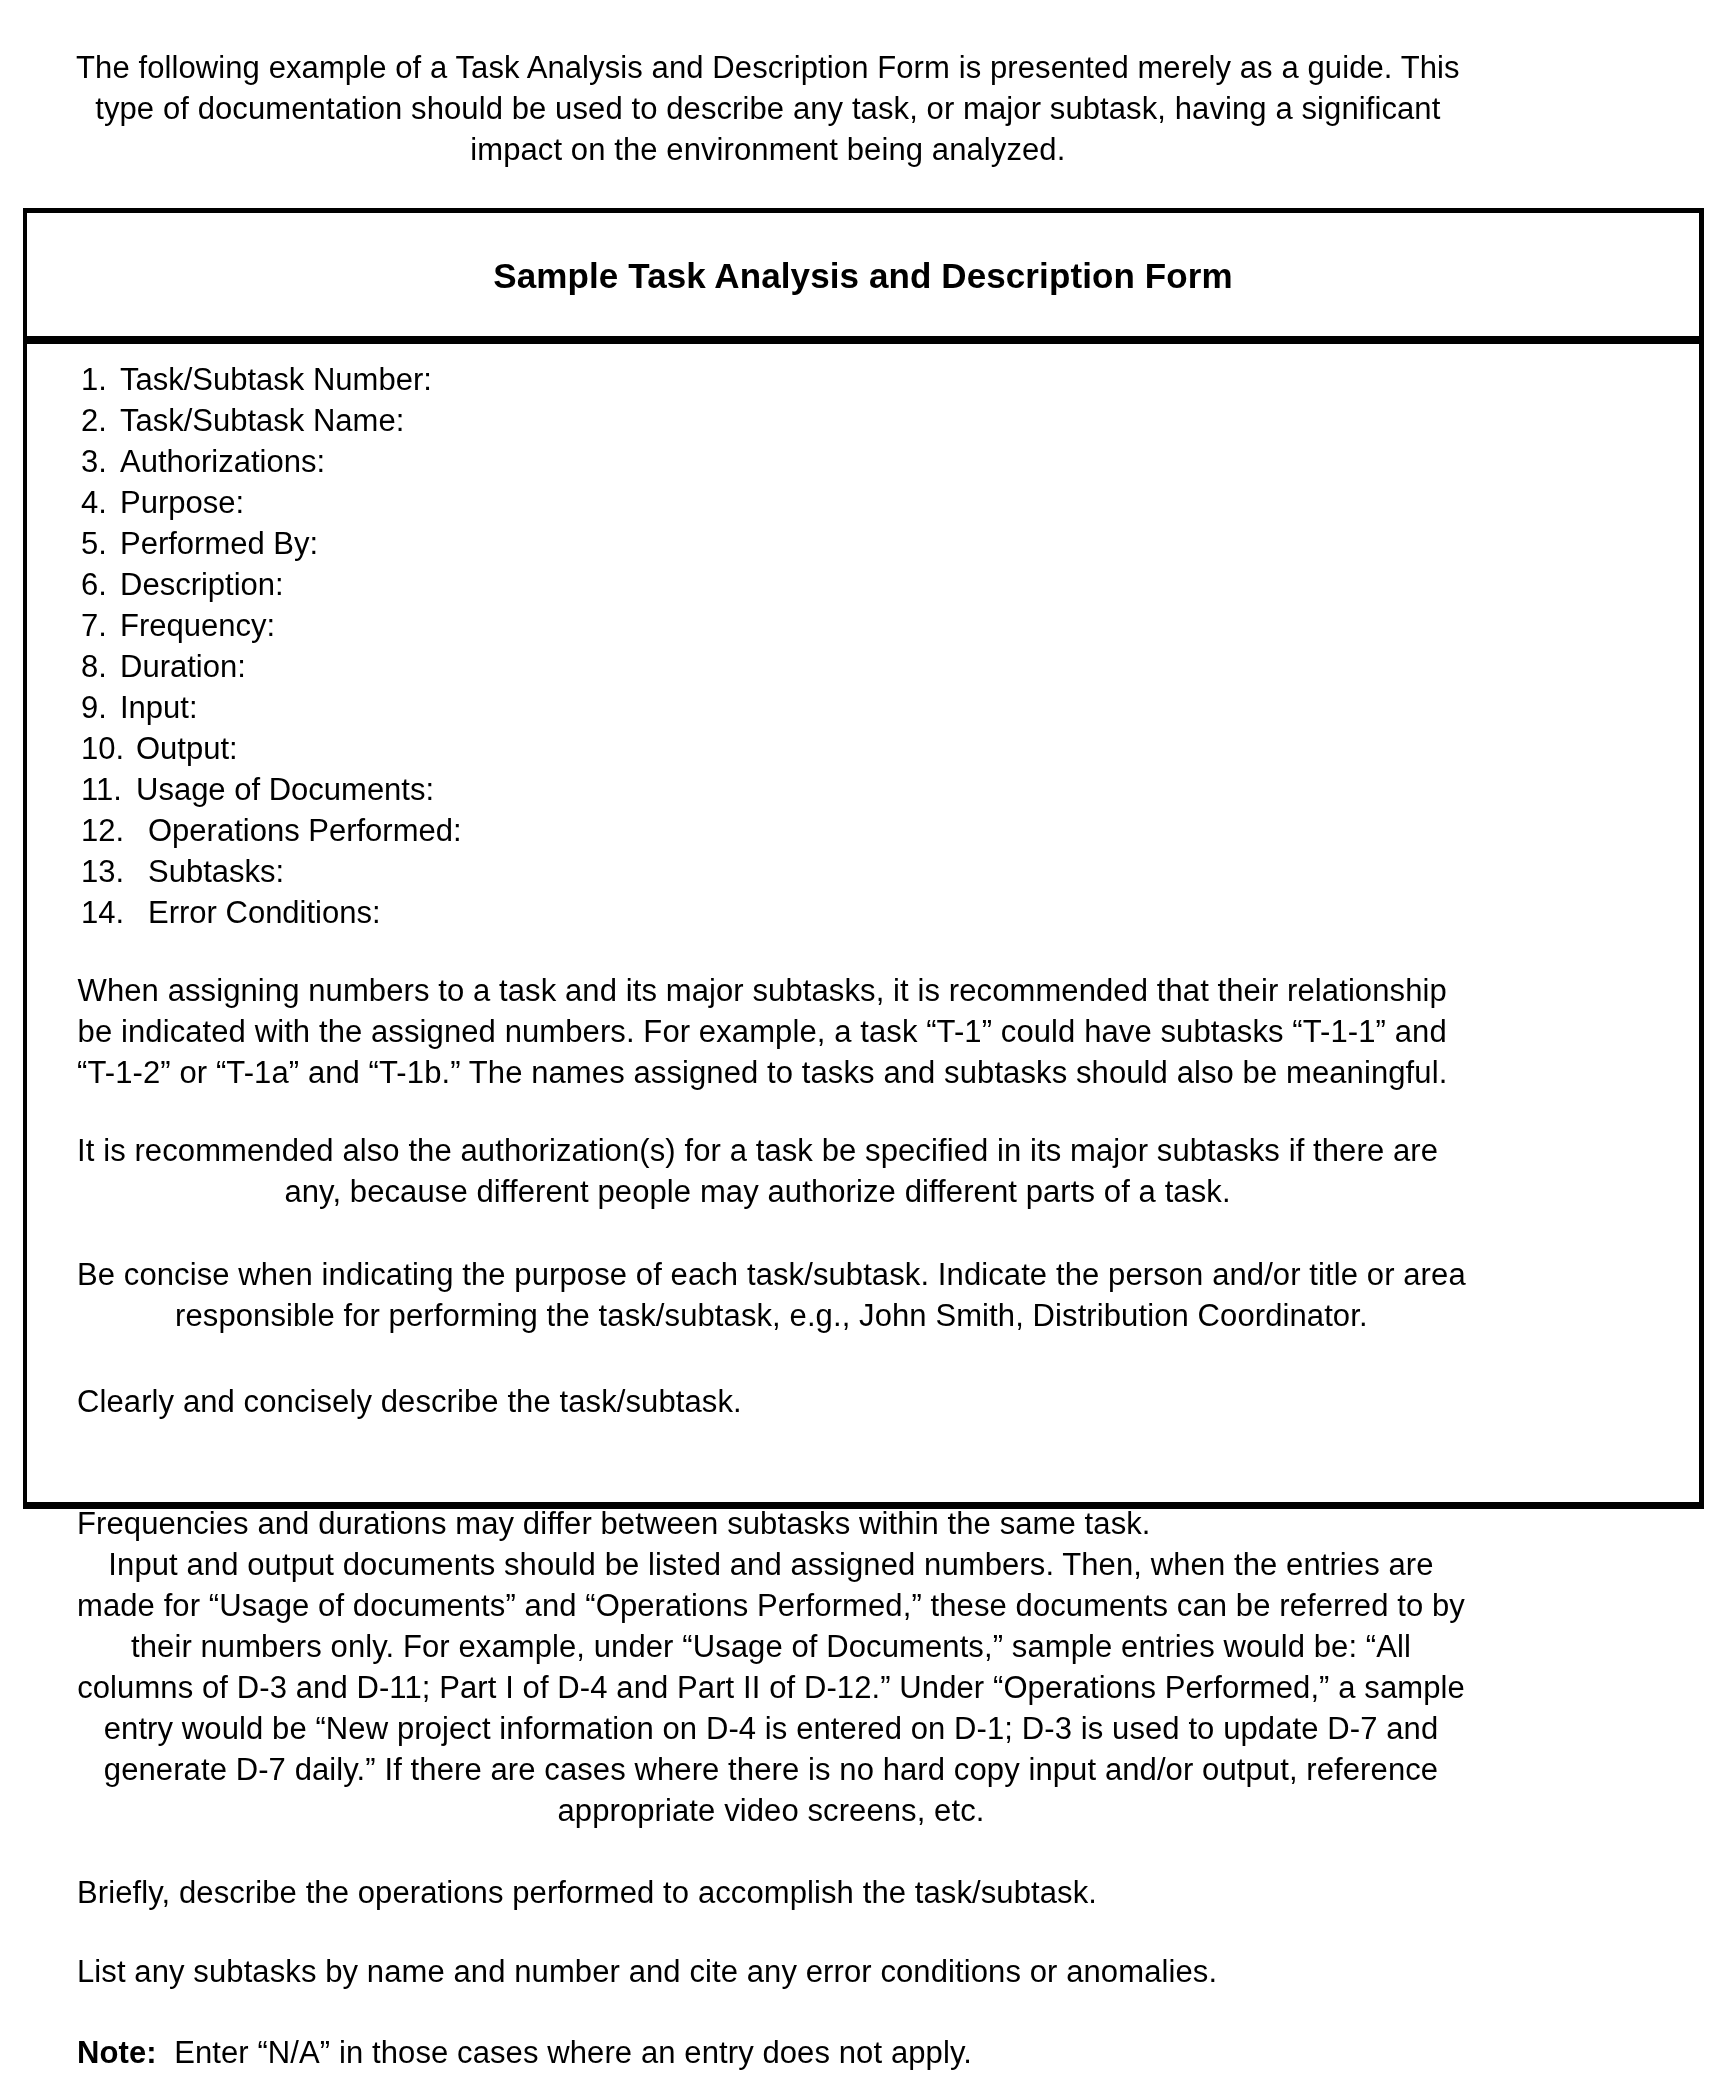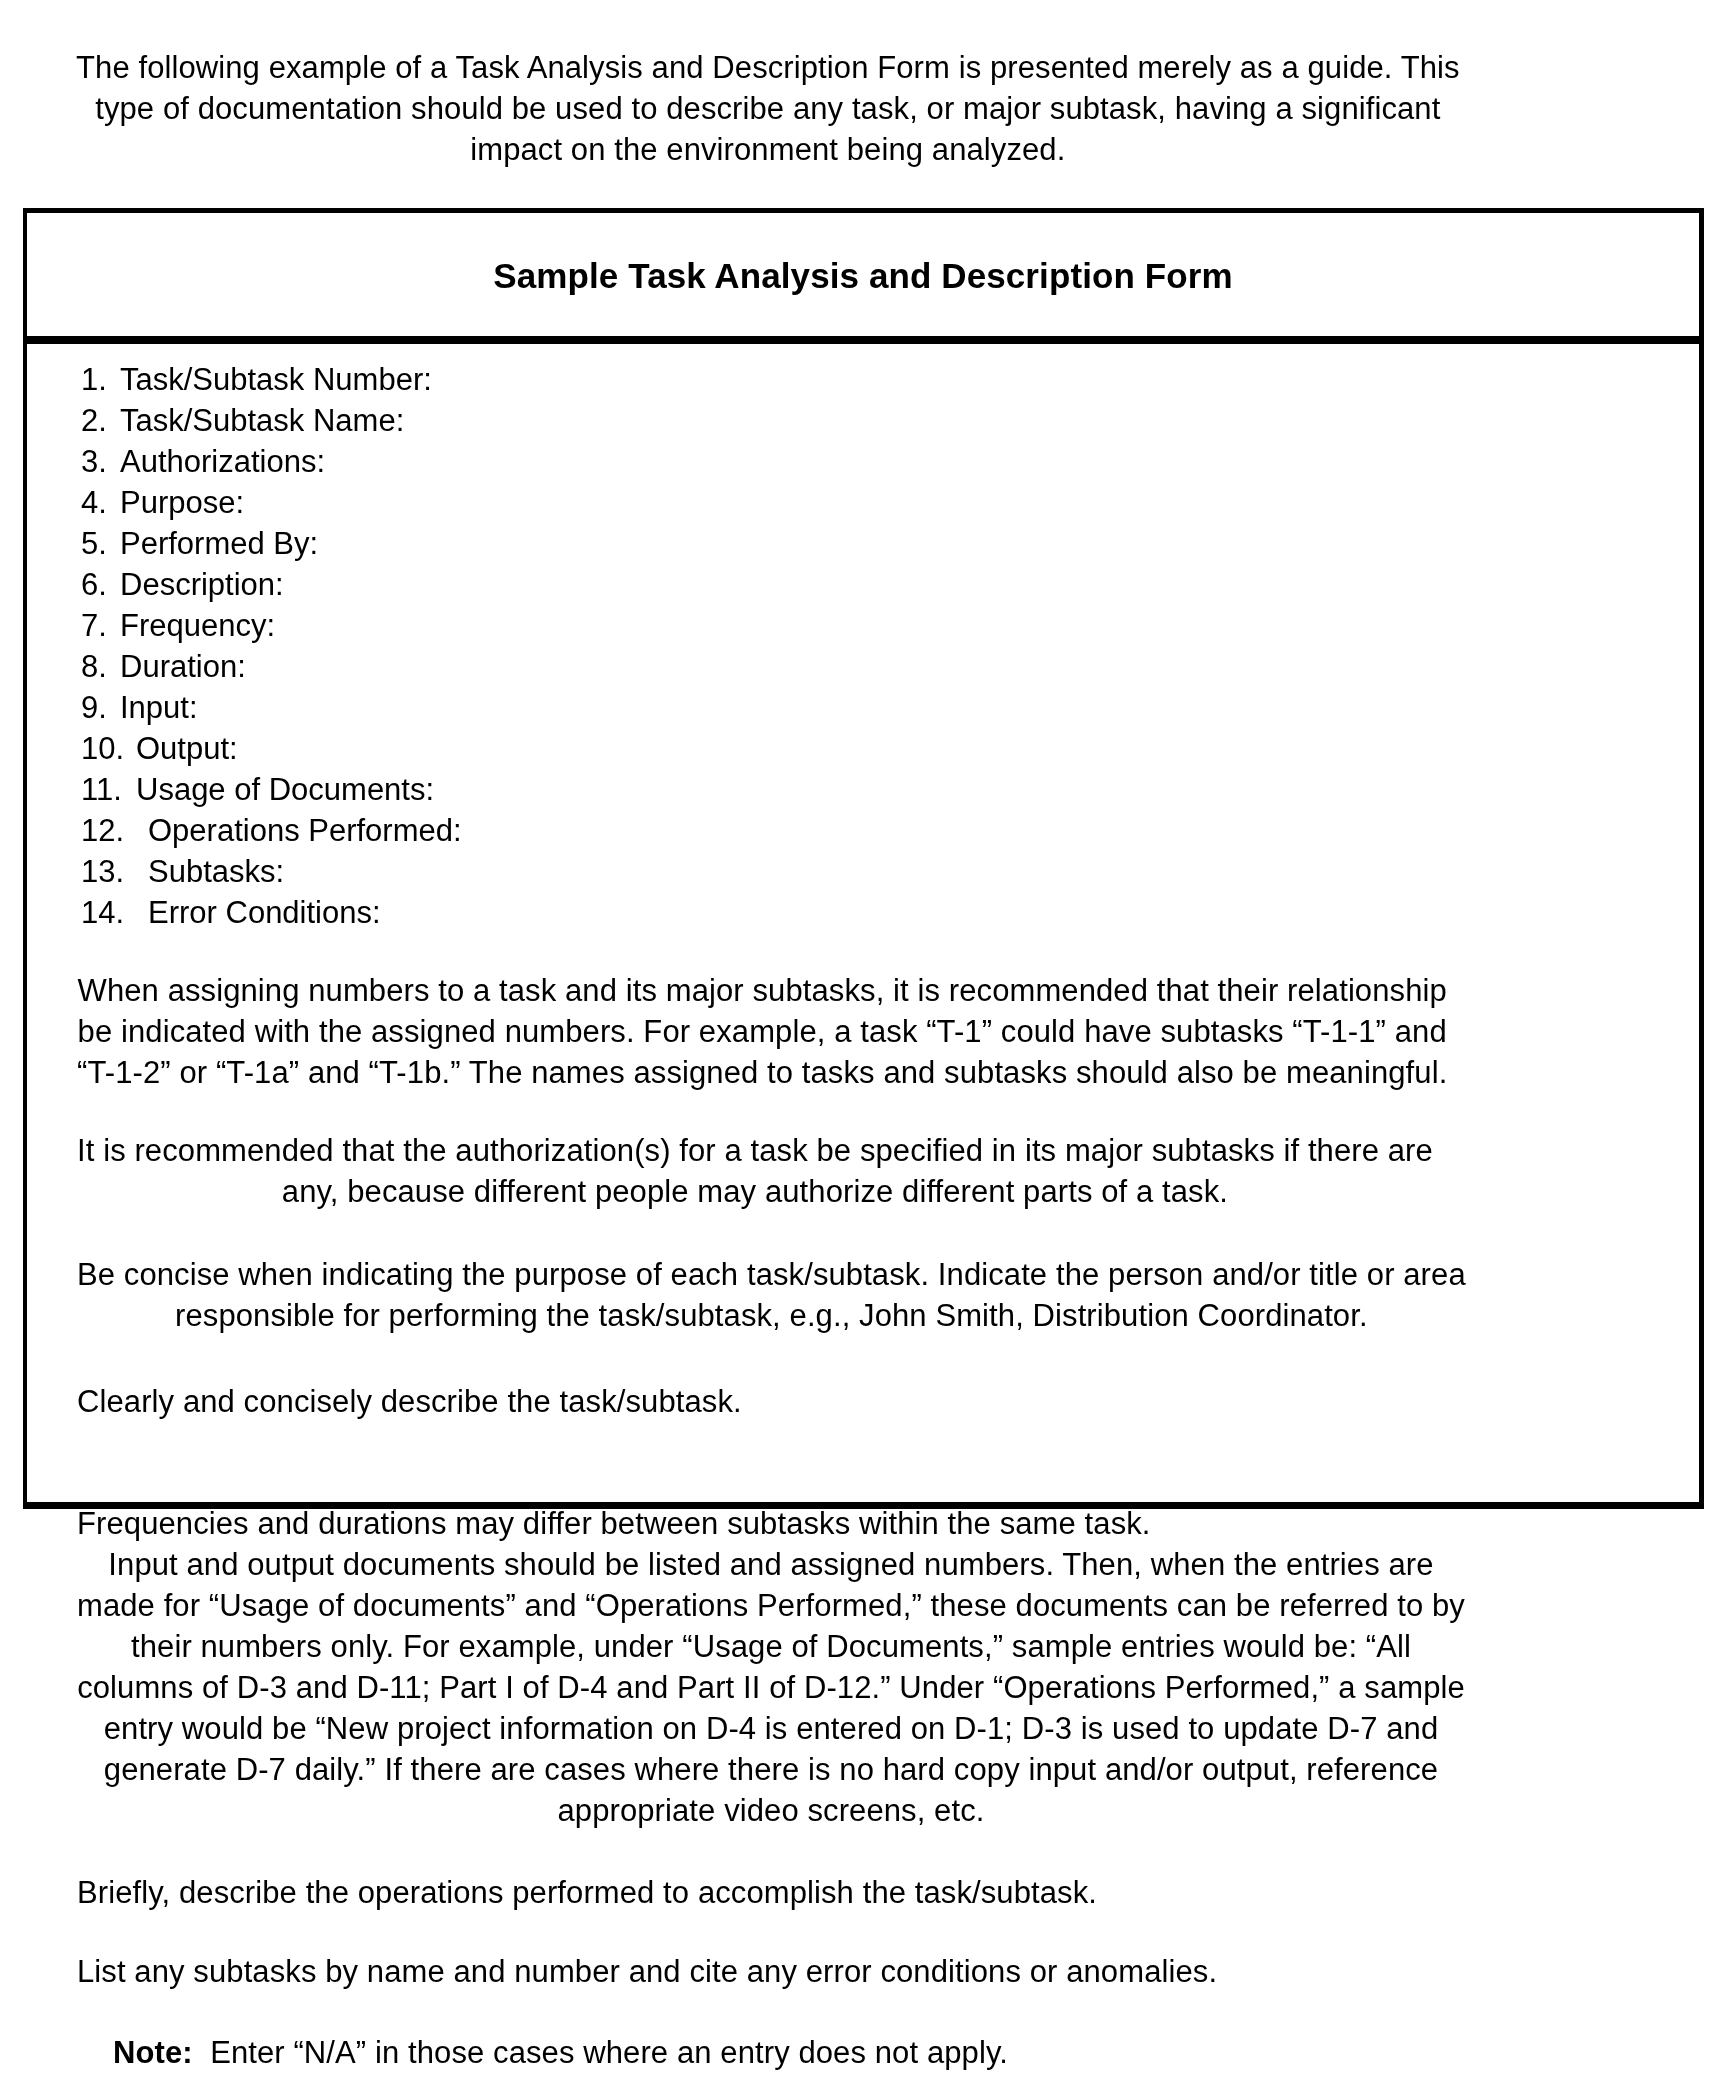--- a/index.html
+++ b/index.html
@@ -112,21 +112,21 @@
   <li><span class="num">14.</span><span class="lbl" style="left:67px">Error Conditions:</span></li>
 </ul>
 
 <div class="para" style="top:970px;">
   <span class="ln">When assigning numbers to a task and its major subtasks, it is recommended that their relationship</span>
   <span class="ln">be indicated with the assigned numbers.  For example, a task “T-1” could have subtasks “T-1-1” and</span>
   <span class="ln">“T-1-2” or “T-1a” and “T-1b.”   The names assigned to tasks and subtasks should also be meaningful.</span>
 </div>
 
 <div class="para" style="top:1130px;">
-  <span class="ln">It is recommended that the authorization(s) for a task be specified in its major subtasks if there are</span>
+  <span class="ln">It is recommended also the authorization(s) for a task be specified in its major subtasks if there are</span>
   <span class="ln">any, because different people may authorize different parts of a task.</span>
 </div>
 
 <div class="para" style="top:1254px;">
   <span class="ln">Be concise when indicating the purpose of each task/subtask.  Indicate the person and/or title or area</span>
   <span class="ln">responsible for performing the task/subtask, e.g., John Smith, Distribution Coordinator.</span>
 </div>
 
 <div class="para" style="top:1381px;">
   <span class="ln">Clearly and concisely describe the task/subtask.</span>
@@ -147,16 +147,16 @@
 </div>
 
 <div class="para" style="top:1872px;">
   <span class="ln">Briefly, describe the operations performed to accomplish the task/subtask.</span>
 </div>
 
 <div class="para" style="top:1951px;">
   <span class="ln">List any subtasks by name and number and cite any error conditions or anomalies.</span>
 </div>
 
-<div class="para" style="top:2032px;margin-left:36px;">
+<div class="para" style="top:2032px;">
   <span class="ln"><span class="bold">Note:</span><span style="white-space:pre;">  Enter “N/A” in those cases where an entry does not apply.</span></span>
 </div>
 
 
 </body></html>

